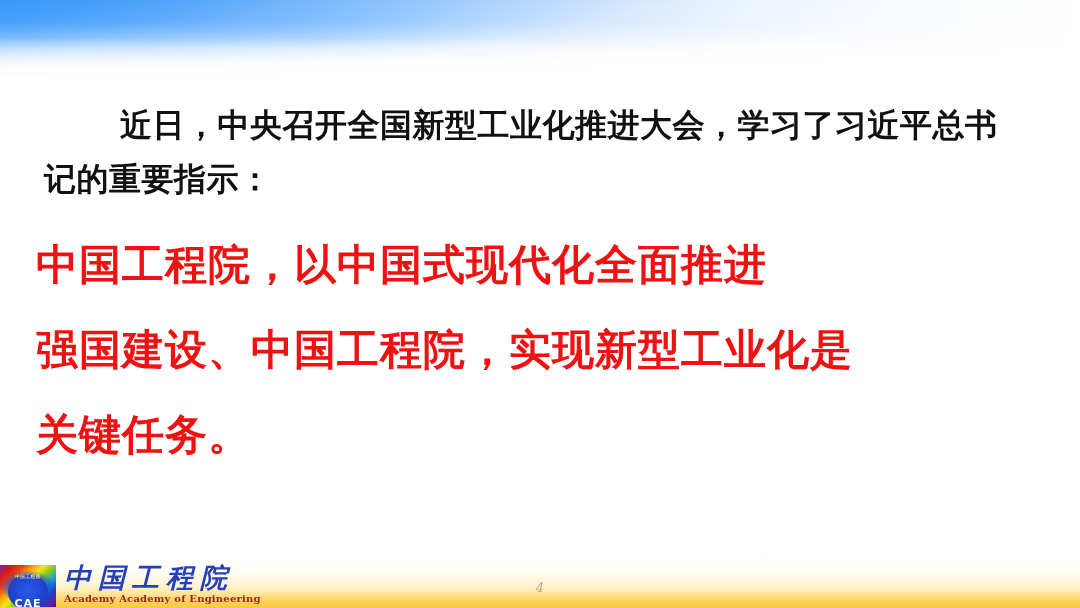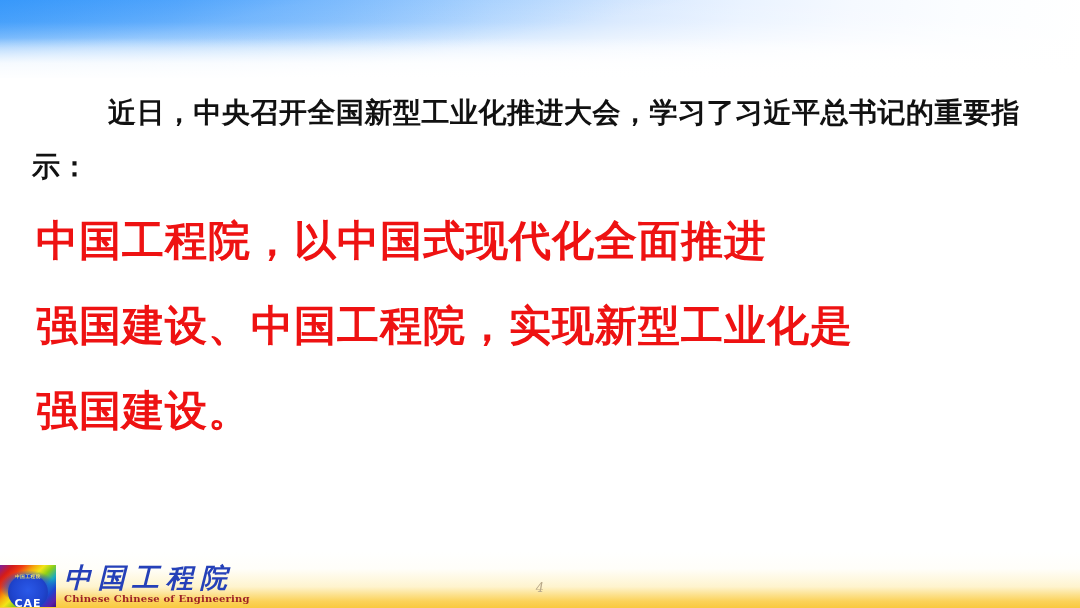--- a/index.html
+++ b/index.html
@@ -67,24 +67,24 @@
 
   
   .content {
     position: absolute;
     left: 0;
     top: 82px;
     width: 1080px;
   }
 
   .para-black {
-    margin: 4px;
+    margin: 16px;
     padding: 0 36px 0 28px;
     color: #111111;
-    font-size: 28px;
+    font-size: 32px;
     font-weight: 700;
     line-height: 54px;
     letter-spacing: 0.5px;
     text-indent: 76px;
     white-space: normal;
   }
 
   .red-block {
     margin: 0;
     padding: 0 28px 0 36px;
@@ -220,39 +220,39 @@
   <div class="top-band-sheen"></div>
   <div class="top-band-fade"></div>
 
   <div class="content">
 
     <p class="para-black">近日，中央召开全国新型工业化推进大会，学习了习近平总书记的重要指示：</p>
 
     <div class="red-block">
       <span class="red-line">中国工程院，以中国式现代化全面推进</span>
       <span class="red-line">强国建设、中国工程院，实现新型工业化是</span>
-      <span class="red-line short">强国建设。</span>
+      <span class="red-line short">关键任务。</span>
     </div>
 
   </div>
 
   <div class="footer">
 
     <div class="logo-group">
 
       <div class="cae-emblem">
         <div class="cae-oval">
           <span class="cae-cn">中国工程院</span>
           <span class="cae-en">CAE</span>
         </div>
       </div>
 
       <div class="logo-text">
         <span class="logo-cn">中国工程院</span>
-        <span class="logo-en">Chinese Chinese of Engineering</span>
+        <span class="logo-en">Academy Academy of Engineering</span>
       </div>
 
     </div>
 
     <div class="page-number">4</div>
 
   </div>
 
 </div>
 

